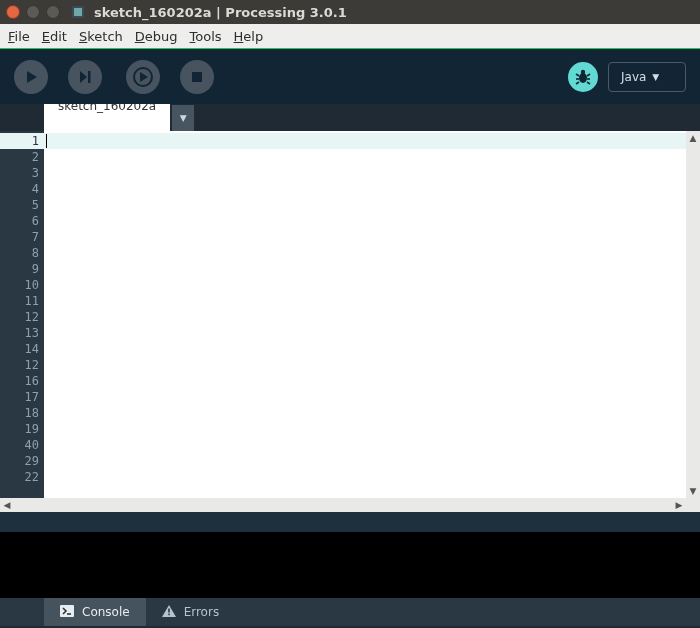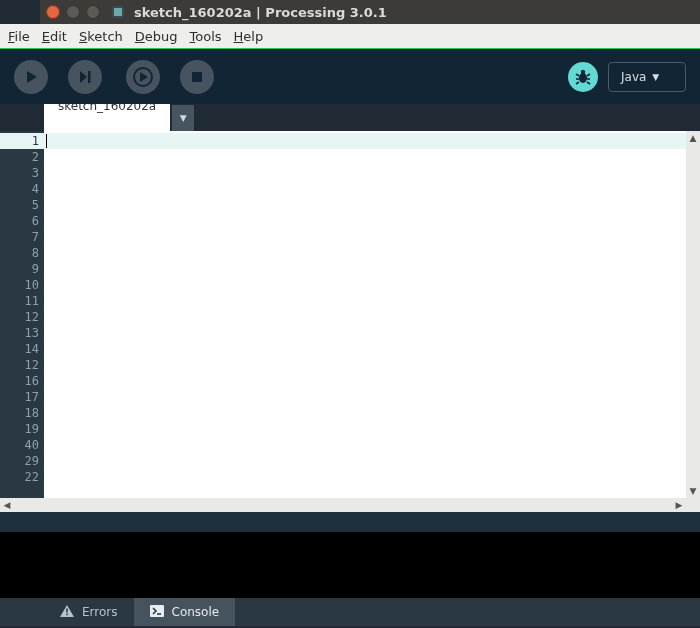--- a/index.html
+++ b/index.html
@@ -14,21 +14,20 @@
   }
 
   
   .titlebar {
     height: 24px;
     background: #3c3b37;
     display: flex;
     align-items: center;
     padding: 0 6px;
     gap: 6px;
-    margin-left: 40px;
   }
   .wm-btn {
     width: 14px; height: 14px; border-radius: 50%;
     border: 1px solid rgba(0,0,0,0.4);
     box-sizing: border-box;
   }
   .wm-close    { background: #e46642; }
   .wm-minimize { background: #5b5a55; }
   .wm-maximize { background: #5b5a55; }
   .titlebar-icon {
@@ -359,33 +358,33 @@
   <div class="track"></div>
   <div class="arrow-right">▶</div>
   <div class="corner"></div>
 </div>
 
 <div class="divider"></div>
 
 <div class="console"></div>
 
 <div class="bottombar">
+  <div class="bottom-tab active">
+    <span>
+      <svg width="14" height="12" viewBox="0 0 14 12">
+        <rect x="0" y="0" width="14" height="12" rx="1" fill="currentColor"></rect>
+        <polyline points="3,3 6,6 3,9" fill="none" stroke="#293843" stroke-width="1.6"></polyline>
+        <line x1="7" y1="9" x2="11" y2="9" stroke="#293843" stroke-width="1.6"></line>
+      </svg>
+    </span>
+    <span>Console</span>
+  </div>
   <div class="bottom-tab">
     <span>
       <svg width="14" height="12" viewBox="0 0 14 12">
         <polygon points="7,0 14,12 0,12" fill="currentColor"></polygon>
         <rect x="6.2" y="3.5" width="1.6" height="4" fill="#293843"></rect>
         <rect x="6.2" y="8.6" width="1.6" height="1.6" fill="#293843"></rect>
       </svg>
     </span>
     <span>Errors</span>
   </div>
-  <div class="bottom-tab active">
-    <span>
-      <svg width="14" height="12" viewBox="0 0 14 12">
-        <rect x="0" y="0" width="14" height="12" rx="1" fill="currentColor"></rect>
-        <polyline points="3,3 6,6 3,9" fill="none" stroke="#293843" stroke-width="1.6"></polyline>
-        <line x1="7" y1="9" x2="11" y2="9" stroke="#293843" stroke-width="1.6"></line>
-      </svg>
-    </span>
-    <span>Console</span>
-  </div>
 </div>
 
 </body></html>

